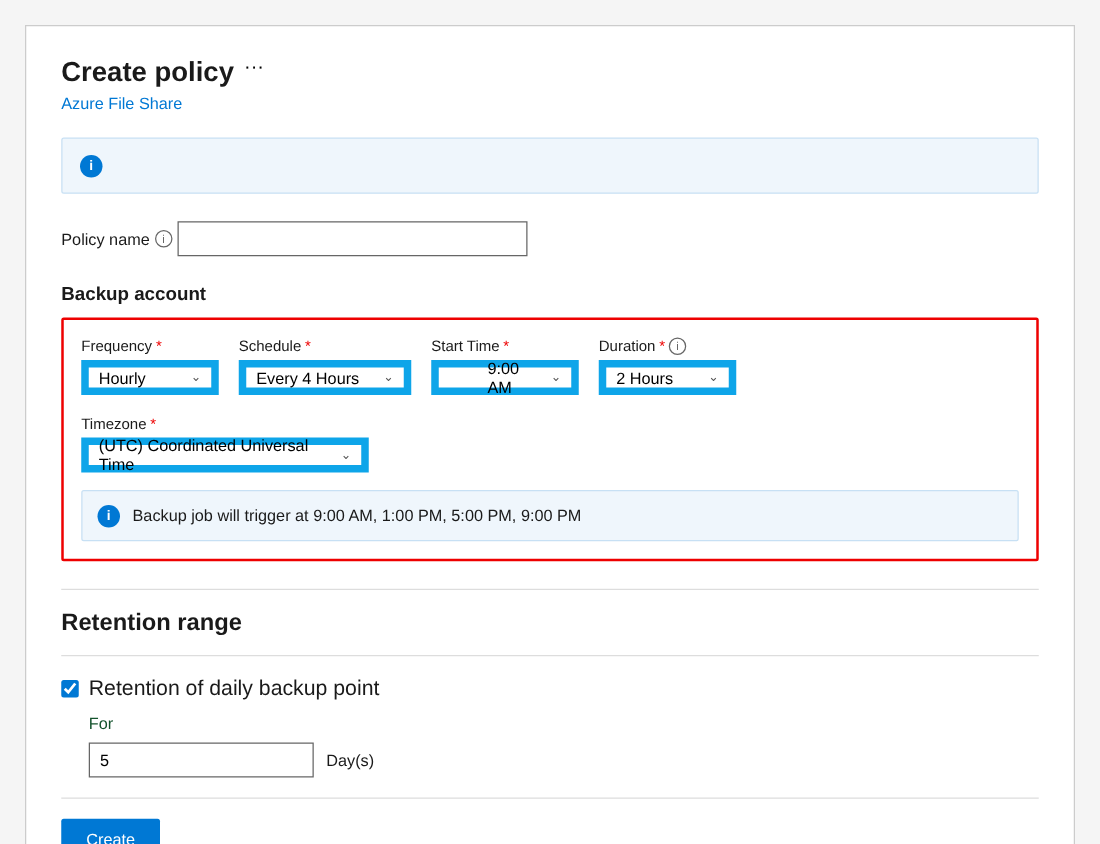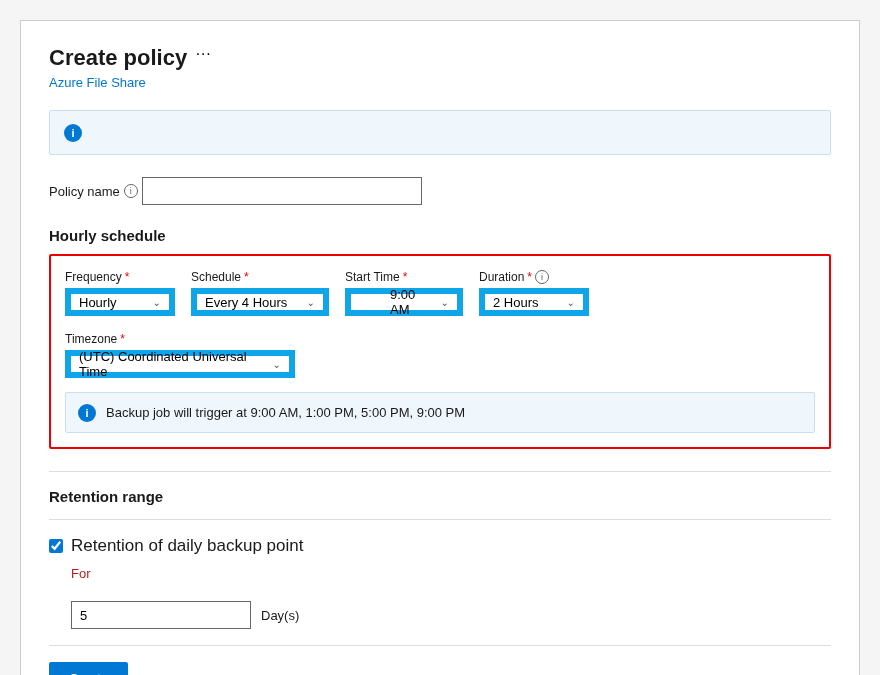--- a/index.html
+++ b/index.html
@@ -161,21 +161,21 @@
       margin-top: 14px;
       font-size: 13px;
       color: #1a1a1a;
     }
     .divider {
       border: none;
       border-top: 1px solid #ddd;
       margin: 0 0 16px 0;
     }
     .retention-title {
-      font-size: 15px;
+      font-size: 19px;
       font-weight: 600;
       color: #1a1a1a;
       margin-bottom: 14px;
     }
     .checkbox-row {
       display: flex;
       align-items: center;
       gap: 8px;
       margin-bottom: 10px;
     }
@@ -190,22 +190,22 @@
       color: #1a1a1a;
     }
     .for-row {
       display: flex;
       align-items: center;
       gap: 10px;
       margin-left: 22px;
     }
     .for-label {
       font-size: 13px;
-      color: #b91c1c;
-      margin-bottom: 20px;
+      color: #14532d;
+      margin-bottom: 8px;
       display: block;
     }
     .for-input {
       width: 180px;
       height: 28px;
       border: 1px solid #666;
       padding: 0 8px;
       font-size: 13px;
       outline: none;
     }
@@ -249,21 +249,21 @@
   
   <div class="policy-name-row">
     <div class="policy-name-label">
       <span>Policy name</span>
       <span class="info-circle-sm">i</span>
     </div>
     <input class="policy-name-input" type="text" value="" style="">
   </div>
 
   
-  <div class="section-title">Hourly schedule</div>
+  <div class="section-title">Backup account</div>
 
   <div class="backup-schedule-box">
     <div class="schedule-row">
 
       <div class="field-group">
         <div class="field-label">
           <span>Frequency</span>
           <span class="required-star">*</span>
         </div>
         <div class="dropdown dropdown-frequency">

